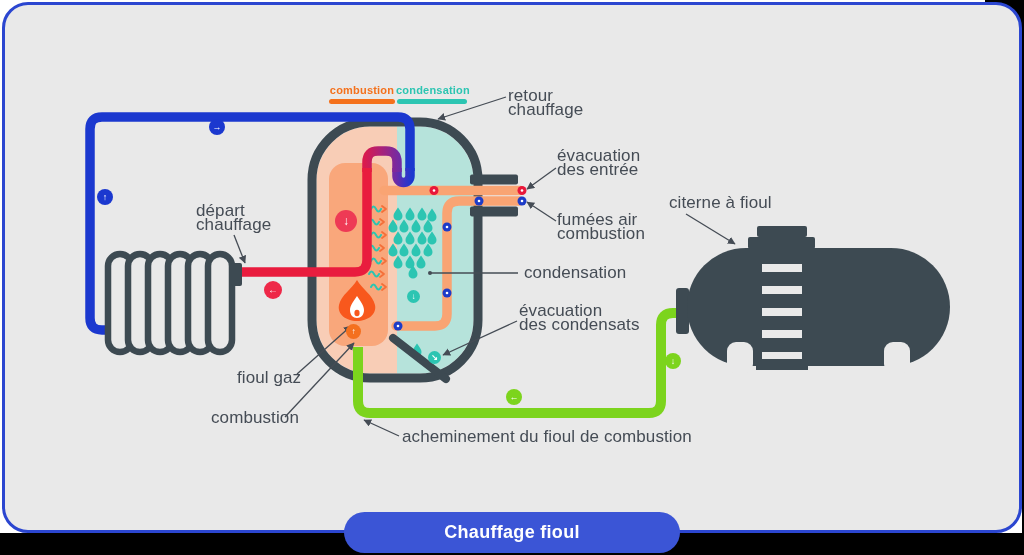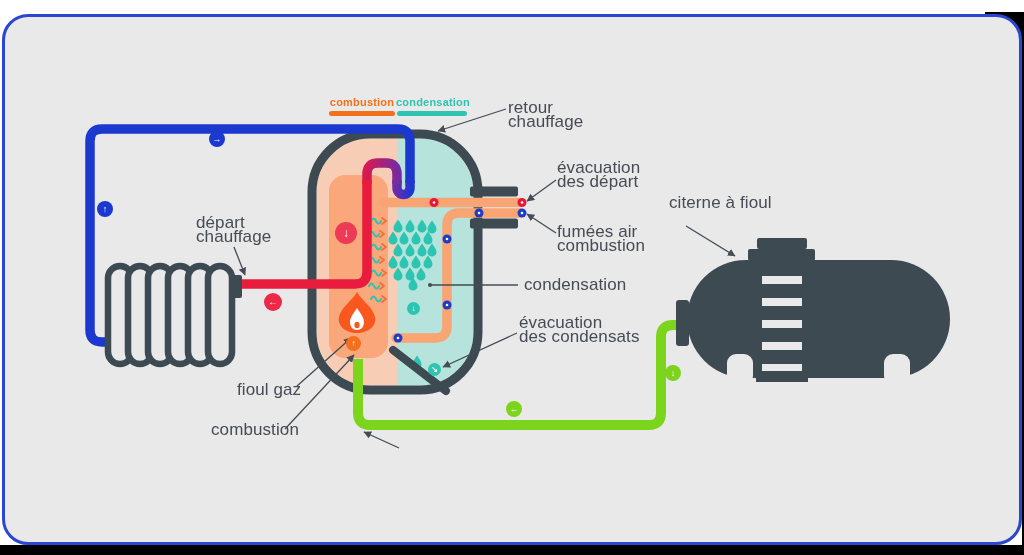--- a/index.html
+++ b/index.html
@@ -1,17 +1,17 @@
 <!DOCTYPE html>
 <html><head>
 <meta charset="utf-8">
 <style>
   html,body{margin:0;padding:0;width:1024px;height:555px;background:#ffffff;overflow:hidden;
     font-family:"Liberation Sans", sans-serif;}
-  #stage{position:relative;width:1024px;height:426px;margin-top:12px;}
+  #stage{position:relative;width:1024px;height:426px;}
   .blackpatch{position:absolute;background:#000;}
   #panel{position:absolute;left:2px;top:2px;width:1020px;height:531px;box-sizing:border-box;
     background:#e9e9e9;border:3px solid #2b46d0;border-radius:26px;}
   #diagram-svg{position:absolute;left:0;top:0;width:1024px;height:555px;}
   .lbl{position:absolute;color:#454c55;font-size:17px;line-height:13.5px;letter-spacing:.1px;}
   .lbl div{white-space:nowrap;}
   .legend-txt{position:absolute;font-size:11px;font-weight:bold;text-align:center;letter-spacing:.2px;}
   .legend-bar{position:absolute;height:5px;border-radius:2.5px;}
   .flow{position:absolute;border-radius:50%;color:#fff;display:flex;align-items:center;justify-content:center;
     font-size:9px;font-weight:bold;line-height:1;}
@@ -192,38 +192,40 @@
   <div class="lbl" style="left:508px;top:89px;">
     <div>retour</div>
       <div>chauffage</div>
   </div>
   <div class="lbl ctr" style="left:196px;top:204px;width:76px;">
     <div>départ</div>
       <div>chauffage</div>
   </div>
   <div class="lbl" style="left:557px;top:149px;">
     <div>évacuation</div>
-      <div>des départ</div>
+      <div>des entrée</div>
   </div>
   <div class="lbl" style="left:557px;top:213px;">
     <div>fumées air</div>
       <div>combustion</div>
   </div>
   <div class="lbl" style="left:524px;top:266px;">condensation</div>
   <div class="lbl" style="left:519px;top:304px;">
     <div>évacuation</div>
       <div>des condensats</div>
   </div>
-  <div class="lbl" style="left:669px;top:184px;text-align:center;">citerne à fioul</div>
+  <div class="lbl" style="left:669px;top:196px;text-align:center;">citerne à fioul</div>
   <div class="lbl" style="left:237px;top:371px;">fioul gaz</div>
   <div class="lbl" style="left:211px;top:411px;">combustion</div>
+  <div class="lbl" style="left:402px;top:430px;">acheminement du fioul de combustion</div>
 
   <div class="flow" style="left:209px;top:119px;width:16px;height:16px;background:#1b38cf;">→</div>
   <div class="flow" style="left:97px;top:189px;width:16px;height:16px;background:#1b38cf;">↑</div>
   <div class="flow" style="left:264px;top:281px;width:18px;height:18px;background:#ee2848;font-size:10px;">←</div>
   <div class="flow" style="left:335px;top:210px;width:22px;height:22px;background:#ee3a55;font-size:12px;">↓</div>
   <div class="flow" style="left:346px;top:324px;width:15px;height:15px;background:#f4701f;font-size:8px;">↑</div>
   <div class="flow" style="left:407px;top:290px;width:13px;height:13px;background:#2cc5b2;font-size:8px;">↓</div>
   <div class="flow" style="left:428px;top:351px;width:13px;height:13px;background:#2cc5b2;font-size:8px;">↘</div>
   <div class="flow" style="left:506px;top:389px;width:16px;height:16px;background:#7cd41d;">←</div>
   <div class="flow" style="left:665px;top:353px;width:16px;height:16px;background:#7cd41d;">↓</div>
 
+  <button id="btn">Chauffage fioul</button>
 </div>
 
 </body></html>

